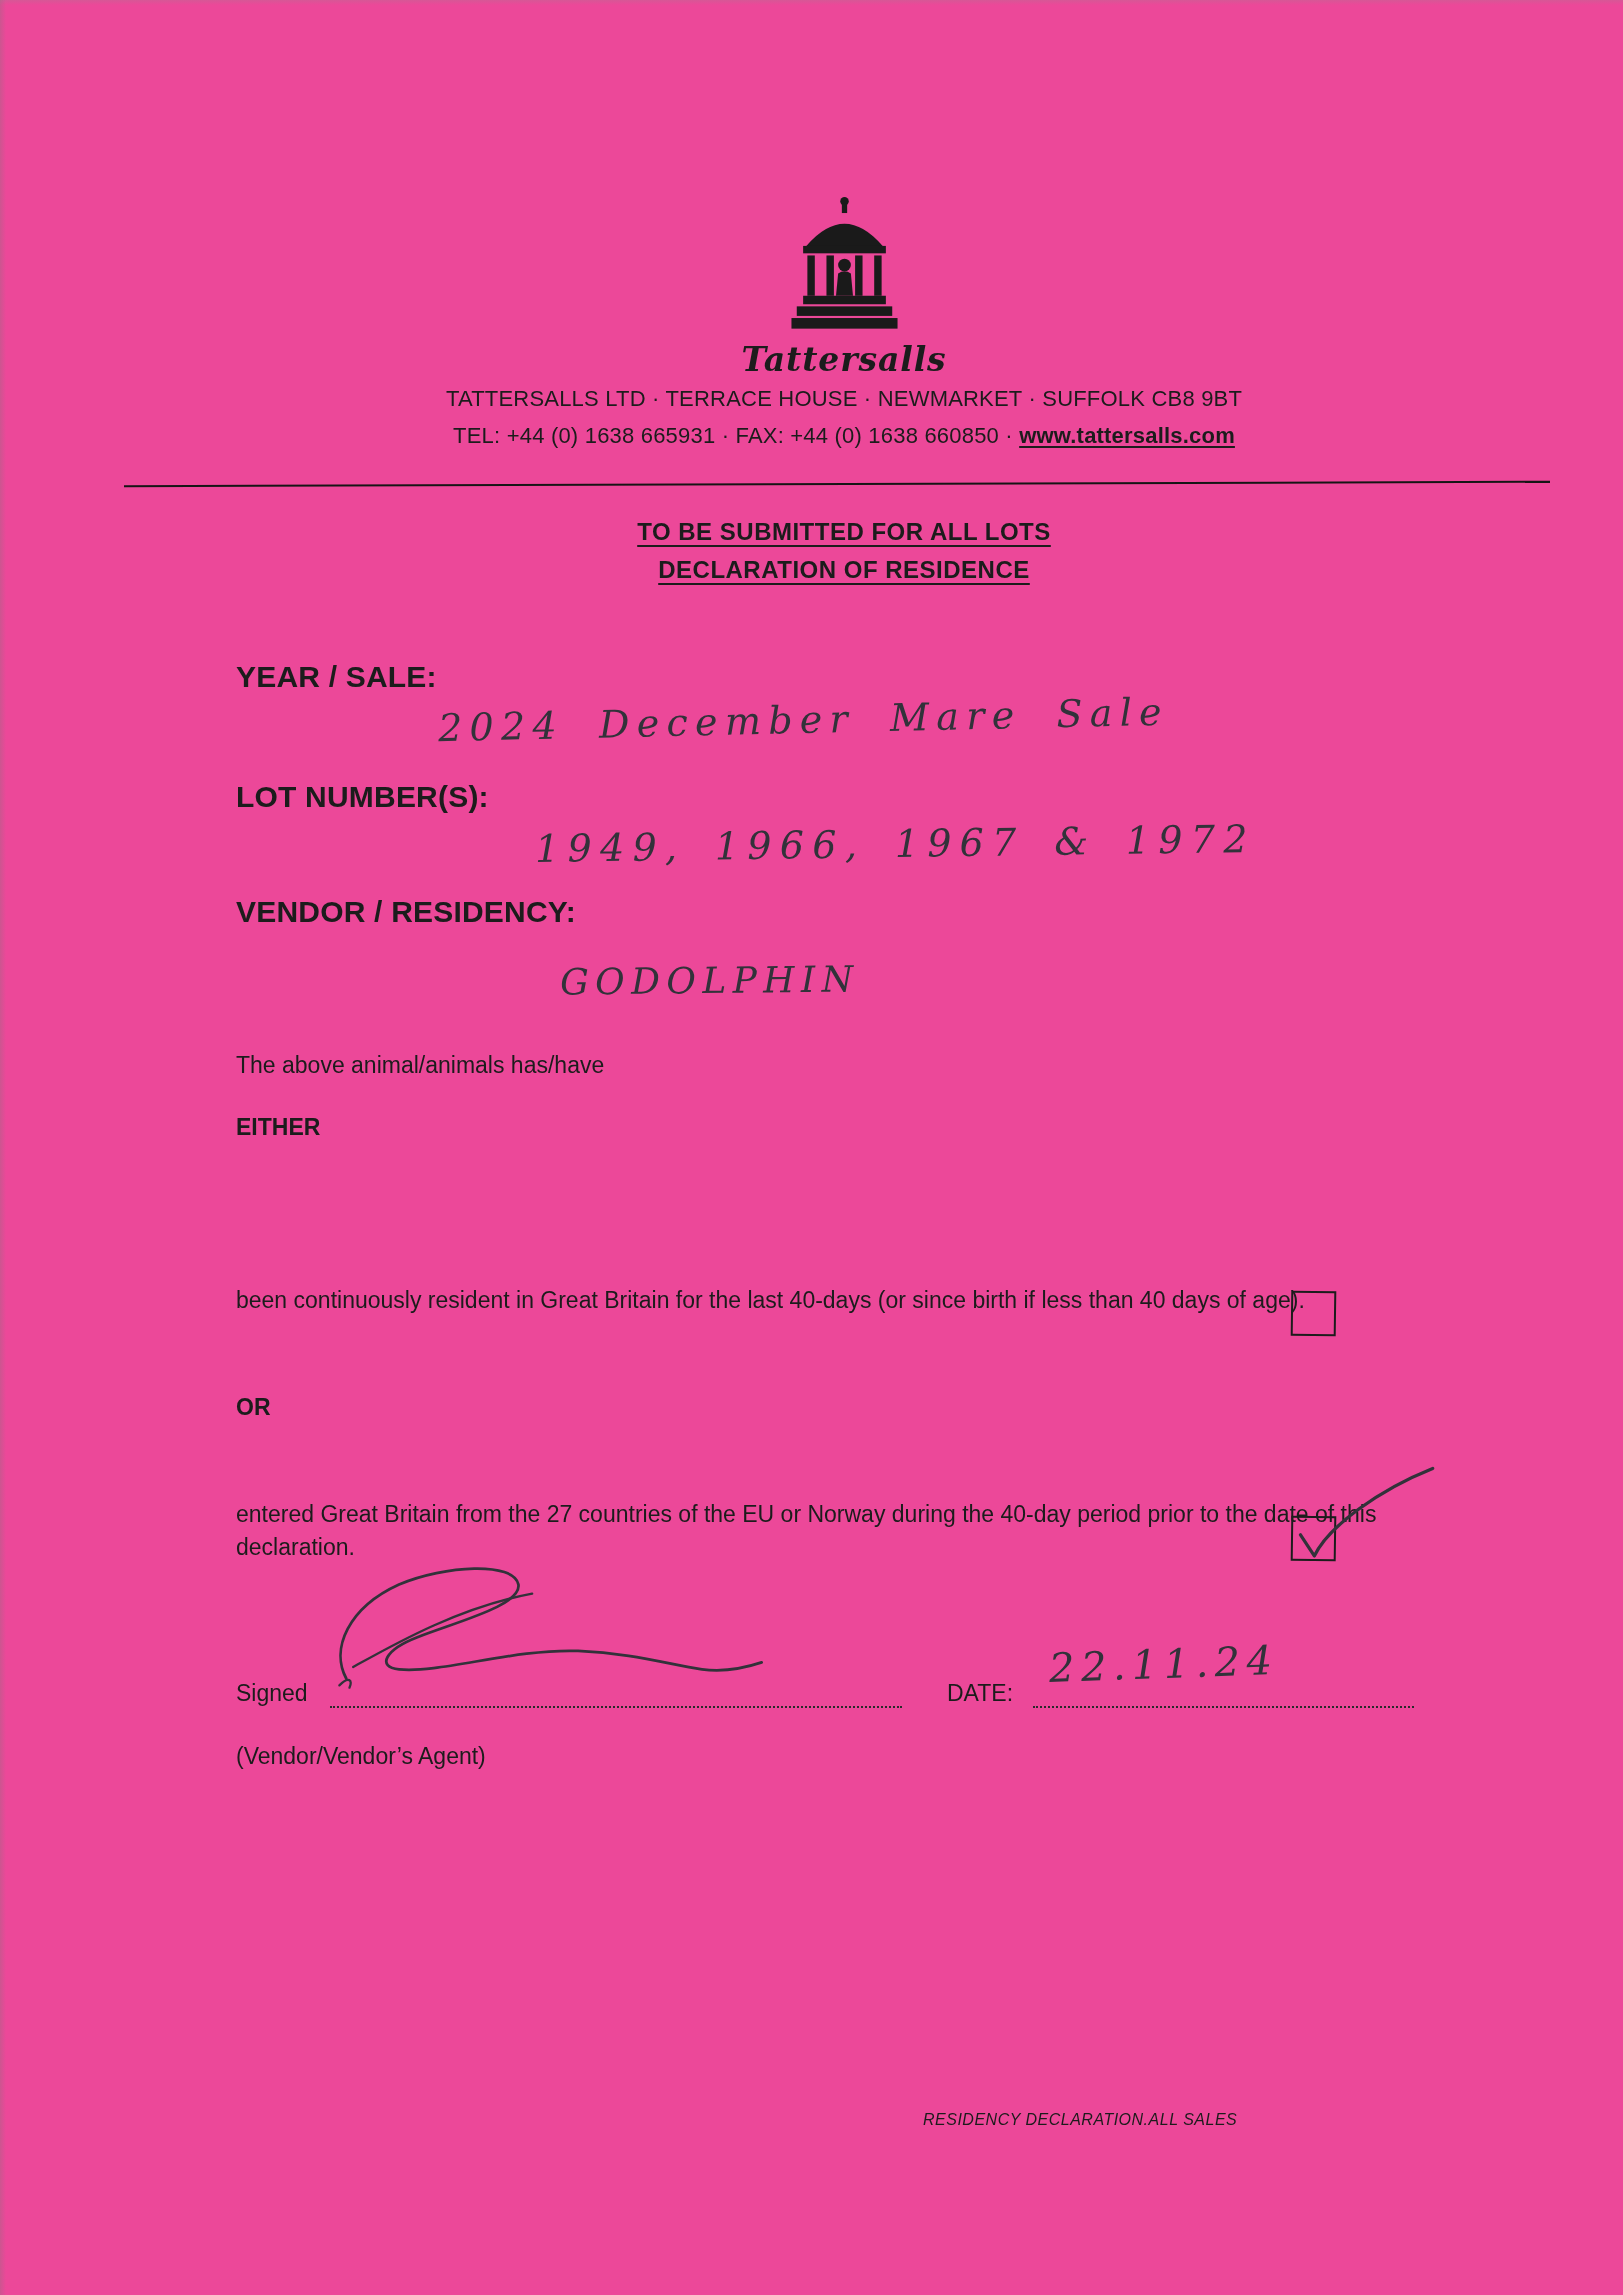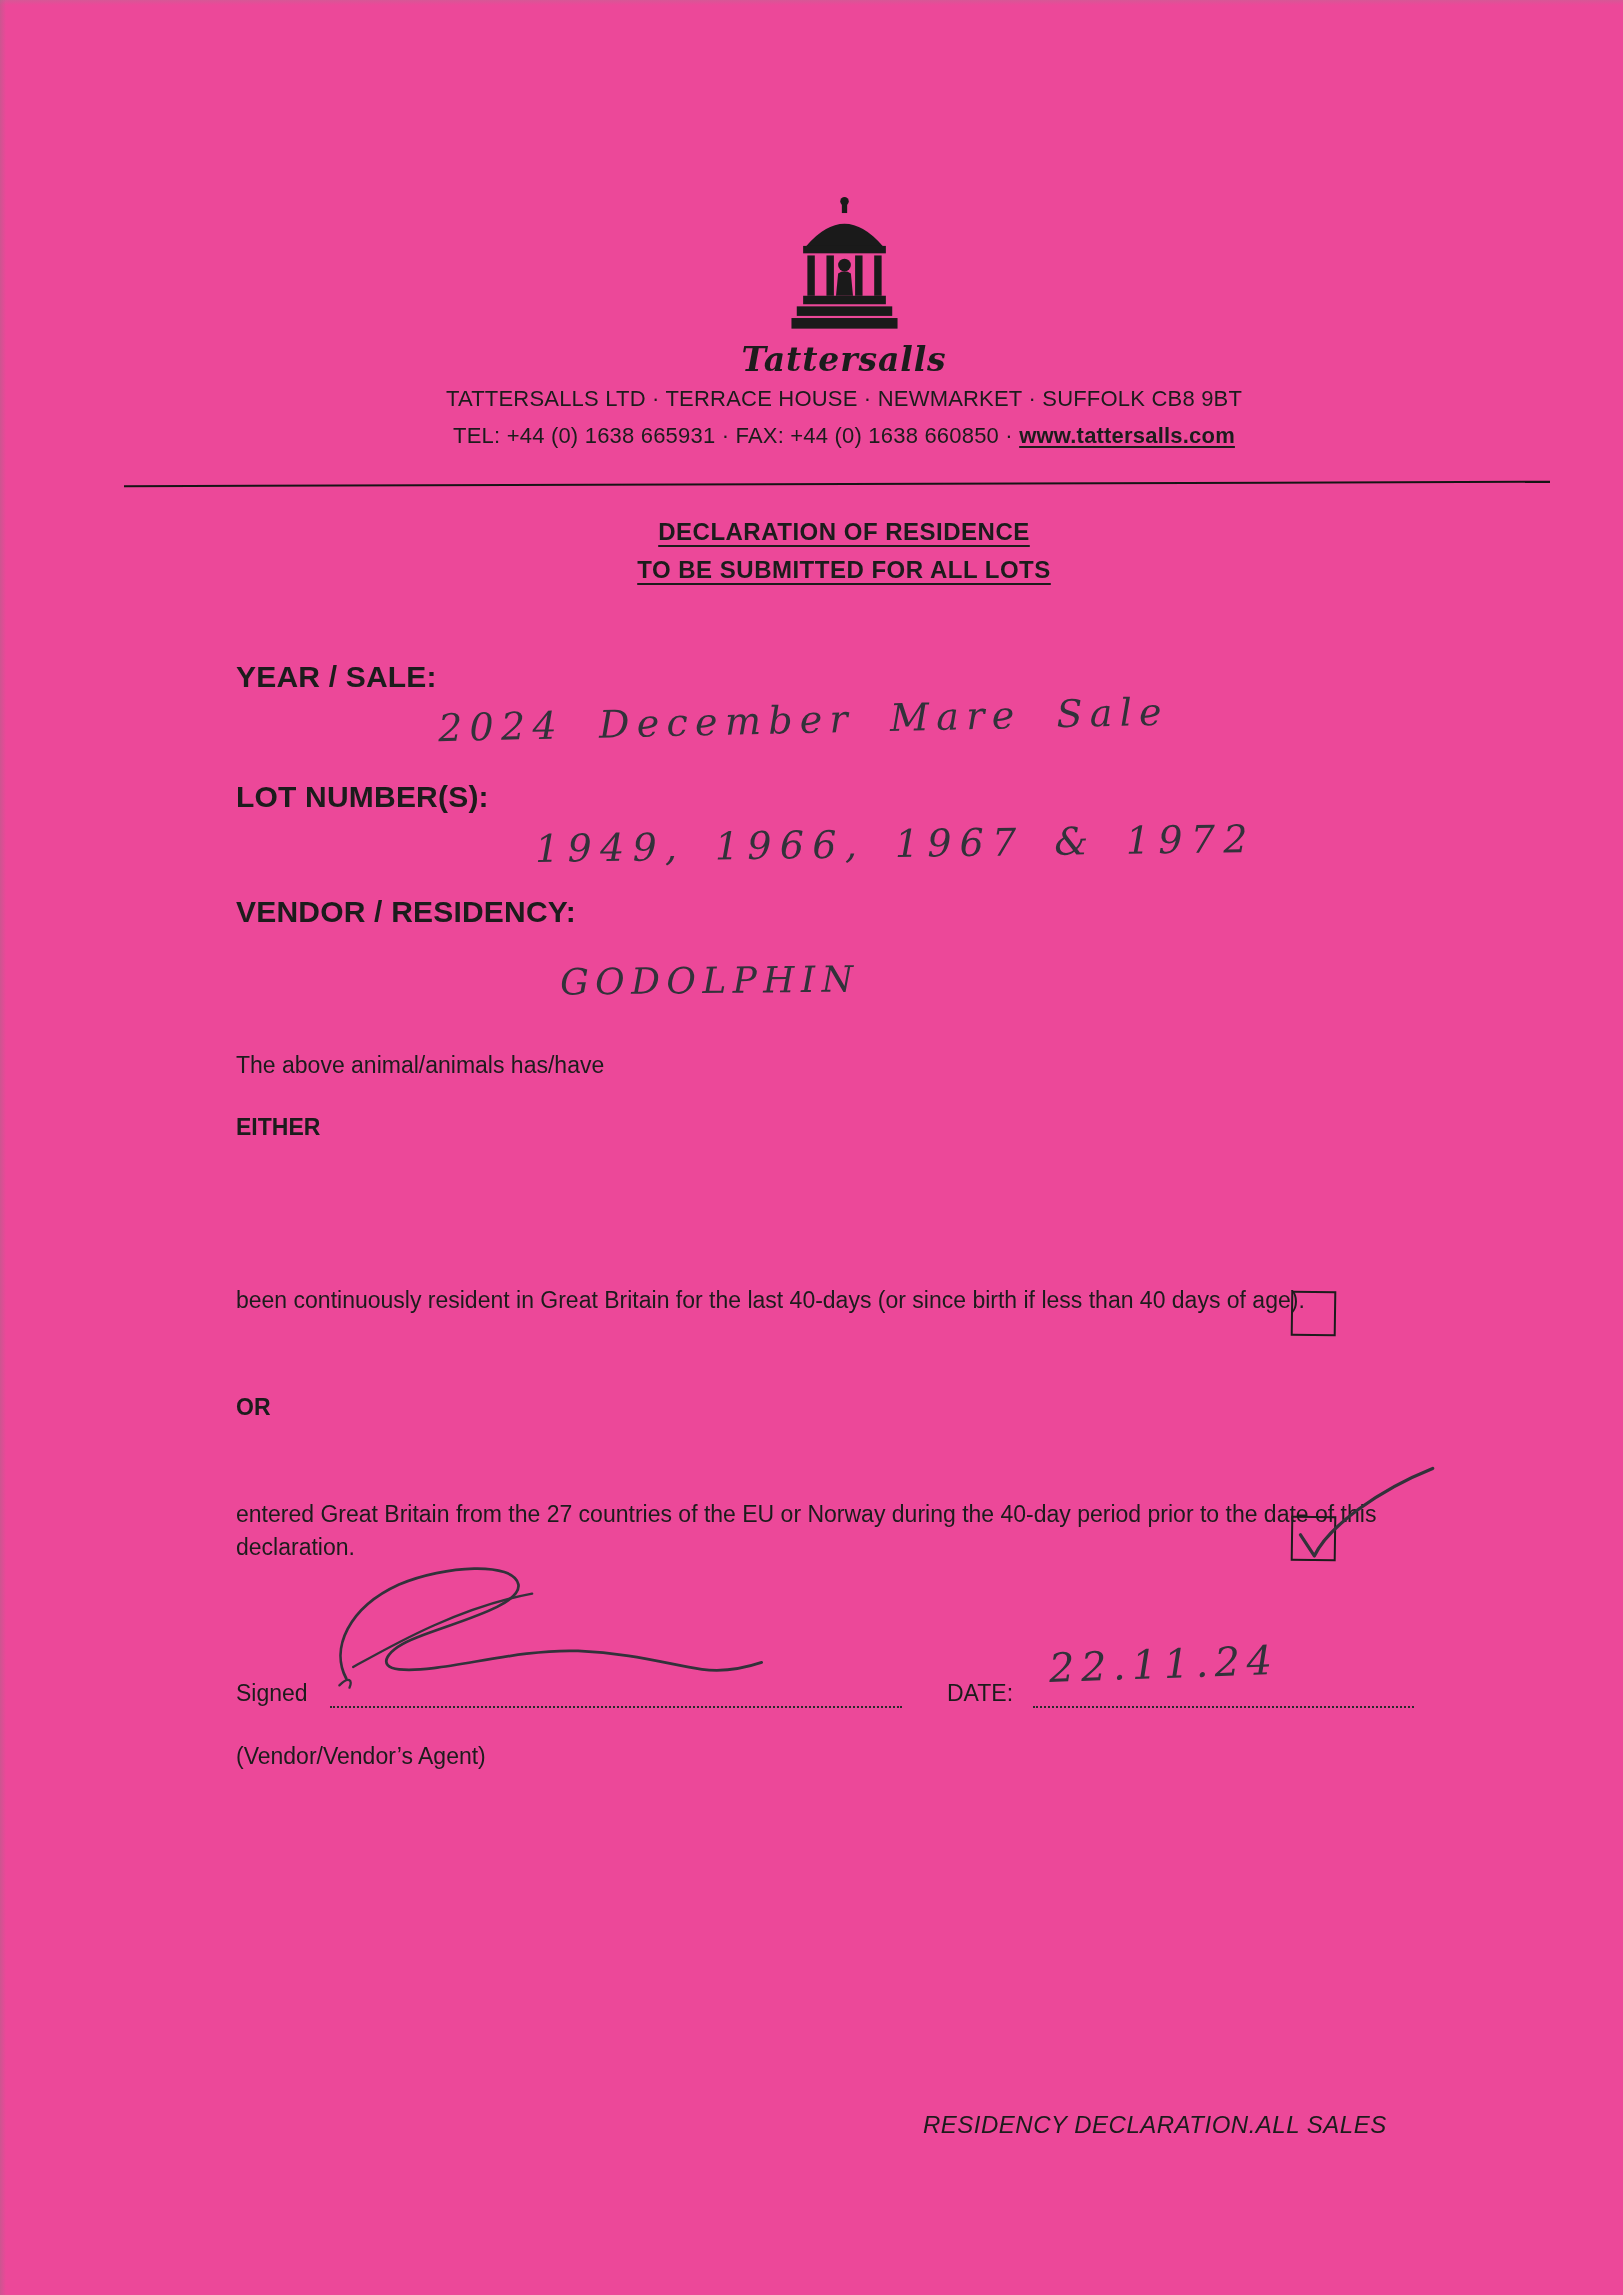--- a/index.html
+++ b/index.html
@@ -70,21 +70,21 @@
   }
   .cb1 { left:1291px; top:1291px; transform:rotate(0.8deg); }
   .cb2 { left:1291px; top:1516px; transform:rotate(0.8deg); }
 
   .dots { border-bottom:2.3px dotted #2a2a2a; height:0; }
   .signed-dots { left:330px;  top:1706px; width:572px; }
   .date-dots   { left:1033px; top:1706px; width:381px; }
 
   .footer-text {
     left:923px; top:2111px; width:505px;
-    font-size:24px; font-style:italic; letter-spacing:0.5px; white-space:nowrap;
+    font-size:16px; font-style:italic; letter-spacing:0.5px; white-space:nowrap;
   }
 </style>
 </head>
 <body>
 
 <div class="page">
 
   <div class="abs header-block">
     <div class="logo">
       <svg viewBox="0 0 100 132" width="107" height="140" fill="#1a1a1a" xmlns="http://www.w3.org/2000/svg">
@@ -106,22 +106,22 @@
     <div class="brand">Tattersalls</div>
     <div class="addr">TATTERSALLS LTD · TERRACE HOUSE · NEWMARKET · SUFFOLK CB8 9BT</div>
     <div class="tel">
       <span>TEL: +44 (0) 1638 665931 · FAX: +44 (0) 1638 660850 · </span><span class="weblink">www.tattersalls.com</span>
     </div>
   </div>
 
   <div class="abs rule"></div>
 
   <div class="abs title-block">
+    <div class="title-line">TO BE SUBMITTED FOR ALL LOTS</div>
     <div class="title-line">DECLARATION OF RESIDENCE</div>
-    <div class="title-line">TO BE SUBMITTED FOR ALL LOTS</div>
   </div>
 
   <div class="abs label" style="left:236px; top:660px;">YEAR / SALE:</div>
   <div class="abs hand hand1">2024 December Mare Sale</div>
 
   <div class="abs label" style="left:236px; top:780px;">LOT NUMBER(S):</div>
   <div class="abs hand hand2">1949, 1966, 1967 &amp; 1972</div>
 
   <div class="abs label" style="left:236px; top:895px;">VENDOR / RESIDENCY:</div>
   <div class="abs hand hand3">GODOLPHIN</div>

